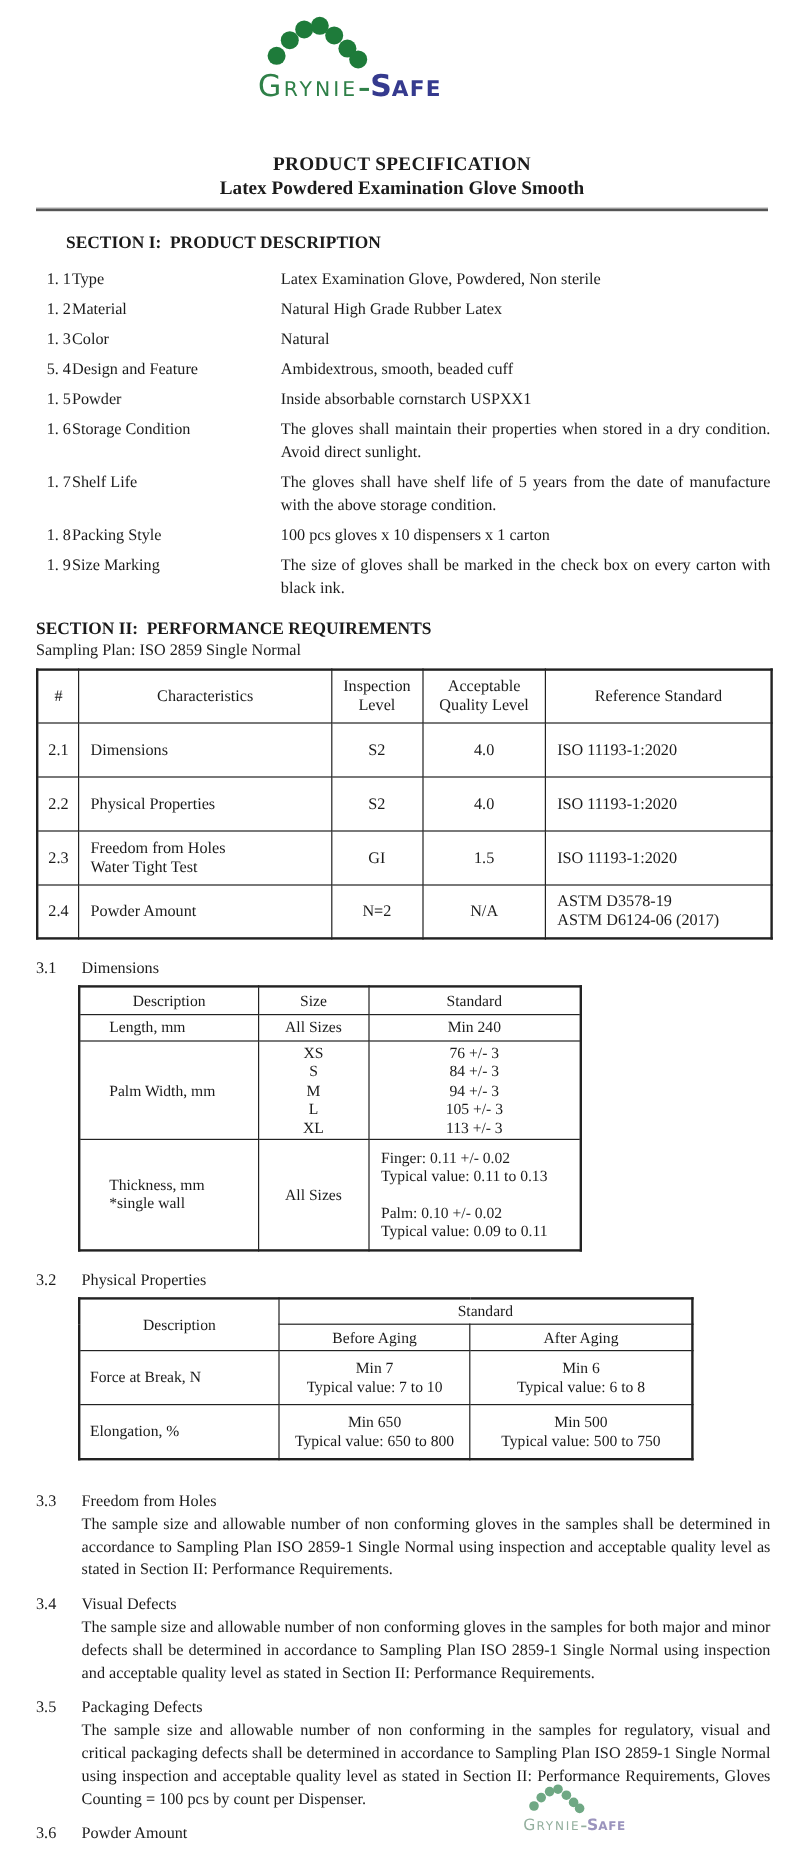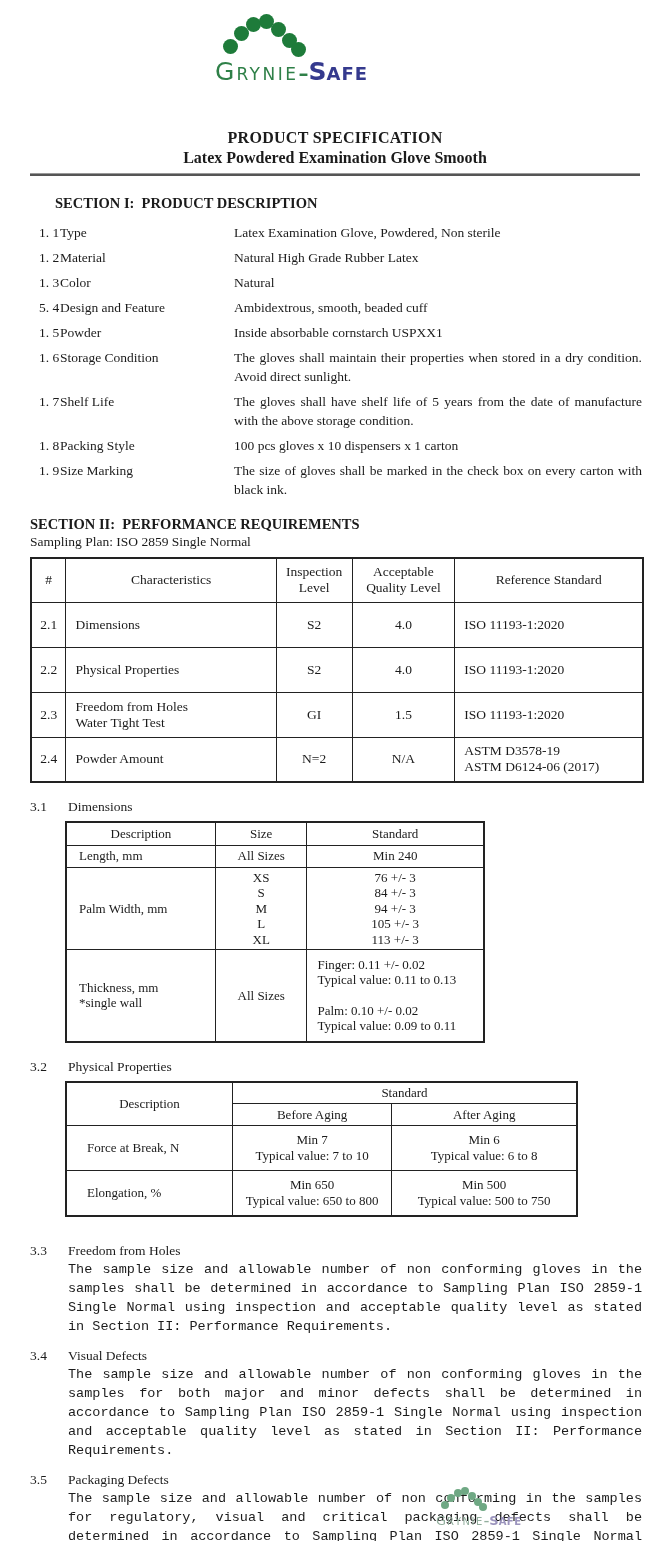--- a/index.html
+++ b/index.html
@@ -51,33 +51,33 @@
   .t2tbl th, .t2tbl td { border:1px solid #222; text-align:center; vertical-align:middle; padding:3px 5px; }
   .t2tbl th { font-weight:normal; height:44px; }
   .t2tbl td { height:45px; }
   .t2tbl .cl { text-align:left; padding-left:9px; }
 
   
   .sec3-heading { margin-top:27px; }
   .subrow { display:flex; font-size:13.5px; line-height:19px; margin-top:14px; }
   .subrow .snum { width:38px; flex:none; }
   .subrow .stitle { flex:1; }
-  .subbody { text-align:justify;font-family:Liberation Mono, monospace; }
+  .subbody { text-align:justify; }
   .t31tbl { width:420px; margin:5px 0 0 35px; border:2px solid #222; font-size:13px; line-height:15.5px; }
   .t31tbl th, .t31tbl td { border:1px solid #222; text-align:center; vertical-align:middle; padding:2px 5px; }
   .t31tbl th { font-weight:normal; height:23px; }
-  .t31tbl .dl { text-align:left; padding-left:12px; }
+  .t31tbl .dl { text-align:left; padding-left:24px; }
   .t31tbl .std-left { text-align:left; padding-left:10px; }
   .gapline { height:15px; }
 
   .t32tbl { width:513px; margin:5px 0 0 35px; border:2px solid #222; font-size:13px; line-height:16px; }
   .t32tbl th, .t32tbl td { border:1px solid #222; text-align:center; vertical-align:middle; padding:2px 5px; }
   .t32tbl th { font-weight:normal; height:22px; }
   .t32tbl td { height:45px; }
-  .t32tbl .dl { text-align:left; padding-left:20px; }
+  .t32tbl .dl { text-align:left; padding-left:8px; }
 
   .para { margin-top:10px; }
   .para-first { margin-top:24px; }
 
   
   .wmark { position:absolute; left:436px; top:1486px; width:120px; height:44px; }
   .wmark .dot { position:absolute; width:8px; height:8px; border-radius:50%; background:#6fa884; }
   .wmark .d1{left:5px;top:15px;} .wmark .d2{left:11px;top:8px;} .wmark .d3{left:18px;top:3px;}
   .wmark .d4{left:25px;top:1px;} .wmark .d5{left:32px;top:6px;} .wmark .d6{left:38px;top:12px;}
   .wmark .d7{left:43px;top:17px;}

